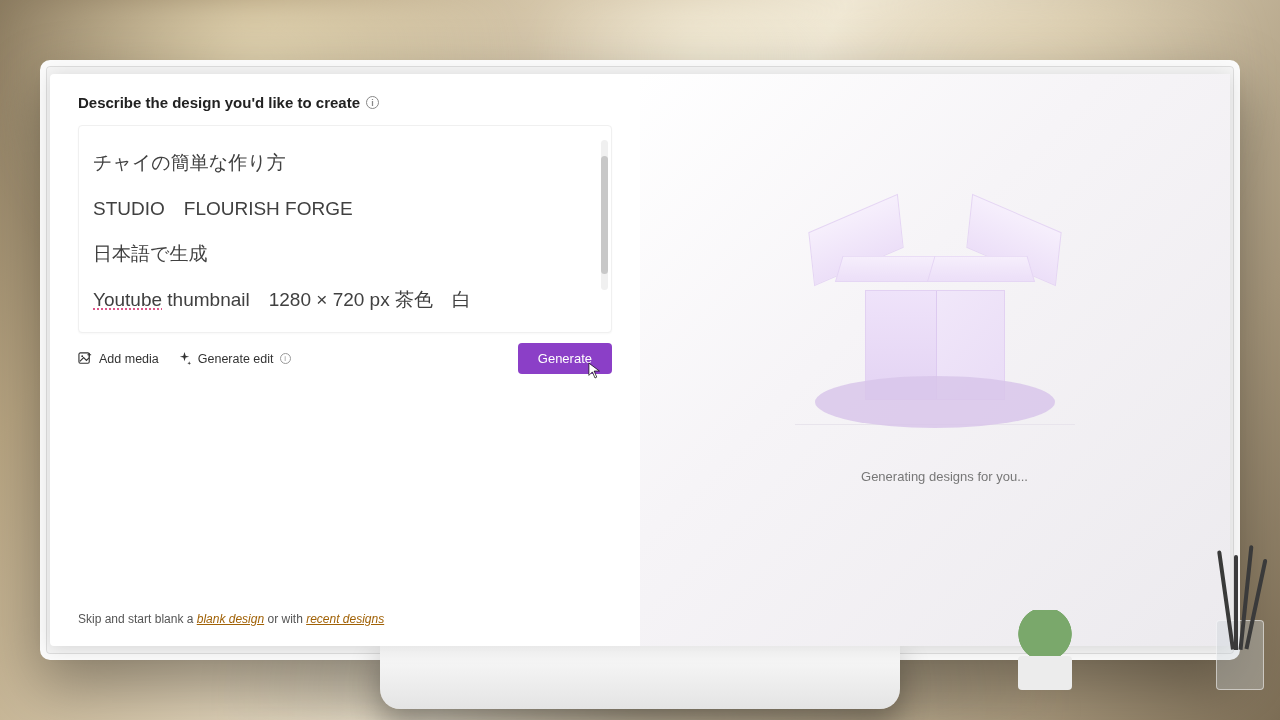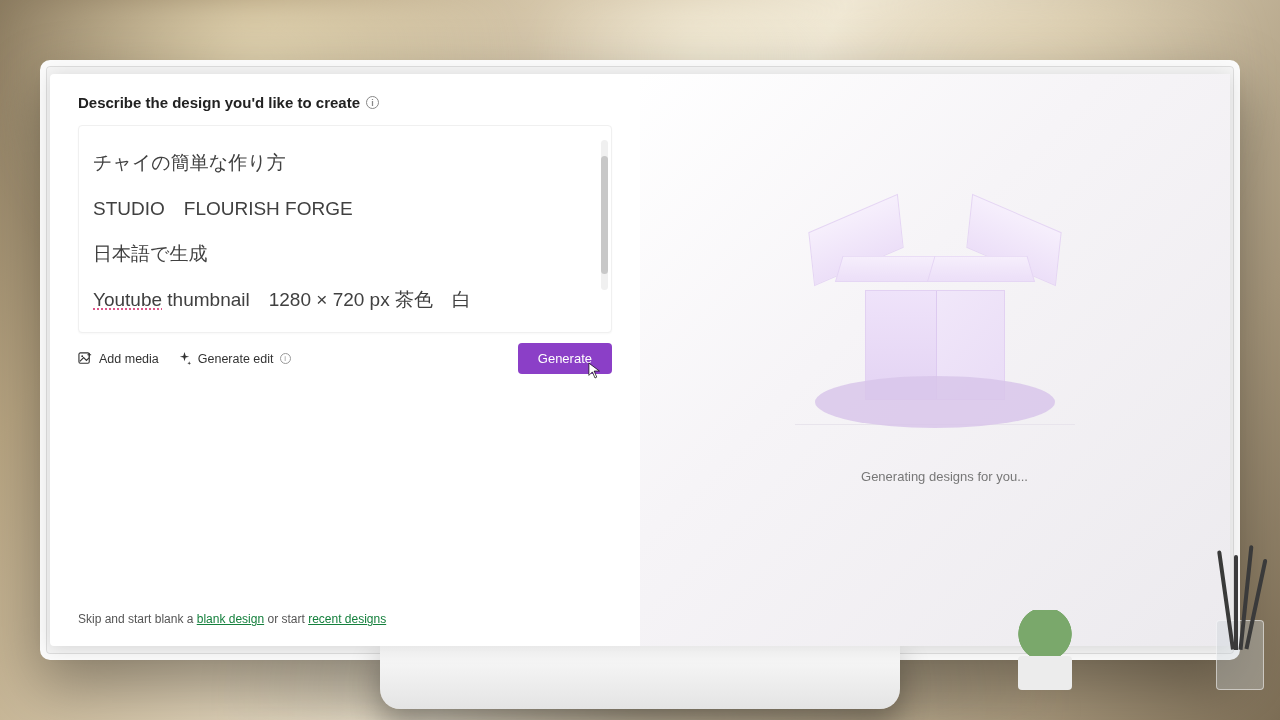--- a/index.html
+++ b/index.html
@@ -157,21 +157,21 @@
   }
   .cursor {
     position:absolute; right:10px; bottom:-6px;
     width:14px; height:18px;
   }
 
   .skip-line {
     position:absolute; left:28px; bottom:20px;
     font-size:12px; color:#555;
   }
-  .skip-line .link{ text-decoration:underline; cursor:pointer; color:#15803d;}
+  .skip-line .link{ text-decoration:underline; cursor:pointer; color:#a16207;font-style:italic;}
 
   
   .box-illus { width:260px; height:240px; position:relative; margin-top:-30px; }
   .box-shadow-ellipse{
     position:absolute; bottom:18px; left:50%; transform:translateX(-50%);
     width:240px; height:52px; background:#d8c5ea; border-radius:50%;
     opacity:0.85;
   }
   .box-body{
     position:absolute; left:50%; transform:translateX(-50%);
@@ -252,21 +252,21 @@
         </div>
         <button class="generate-btn">
           <span>Generate</span>
           <svg class="cursor" viewBox="0 0 16 20">
               <path d="M1 1 L1 15 L5 11 L8 18 L10 17 L7 10 L13 10 Z" fill="#fff" stroke="#000" stroke-width="0.8"></path>
             </svg>
         </button>
       </div>
 
       <div class="skip-line">
-        <span>Skip and start blank a </span><span class="link">blank design</span><span> or start </span><span class="link">recent designs</span>
+        <span>Skip and start blank a </span><span class="link">blank design</span><span> or with </span><span class="link">recent designs</span>
       </div>
     </div>
 
     <div class="right-pane">
       <div class="box-illus">
         <div class="flap l"></div>
         <div class="flap r"></div>
         <div class="flap fl"></div>
         <div class="flap fr"></div>
         <div class="box-body"></div>

